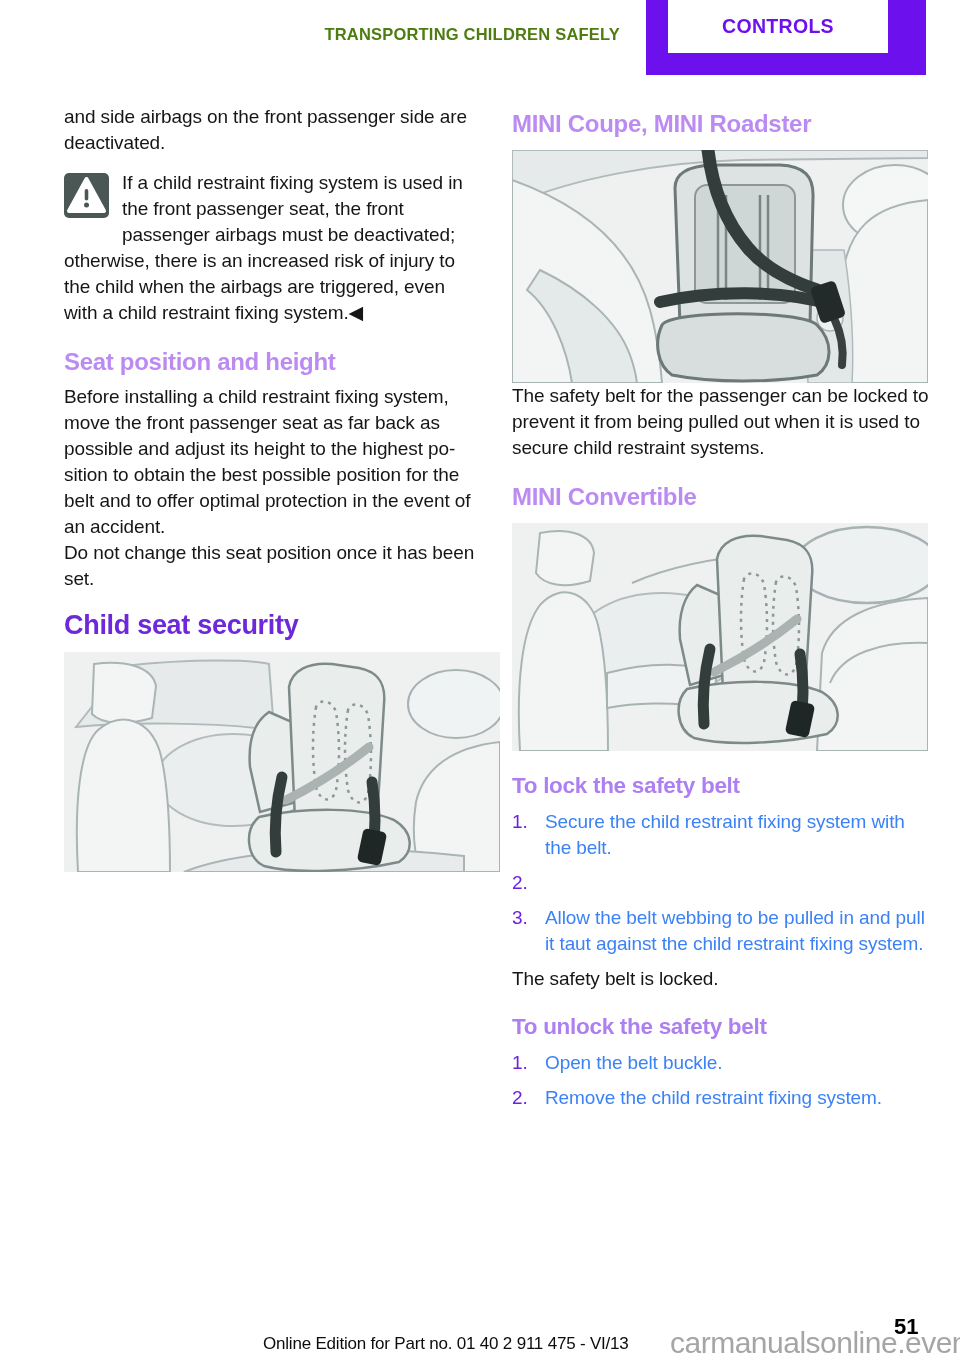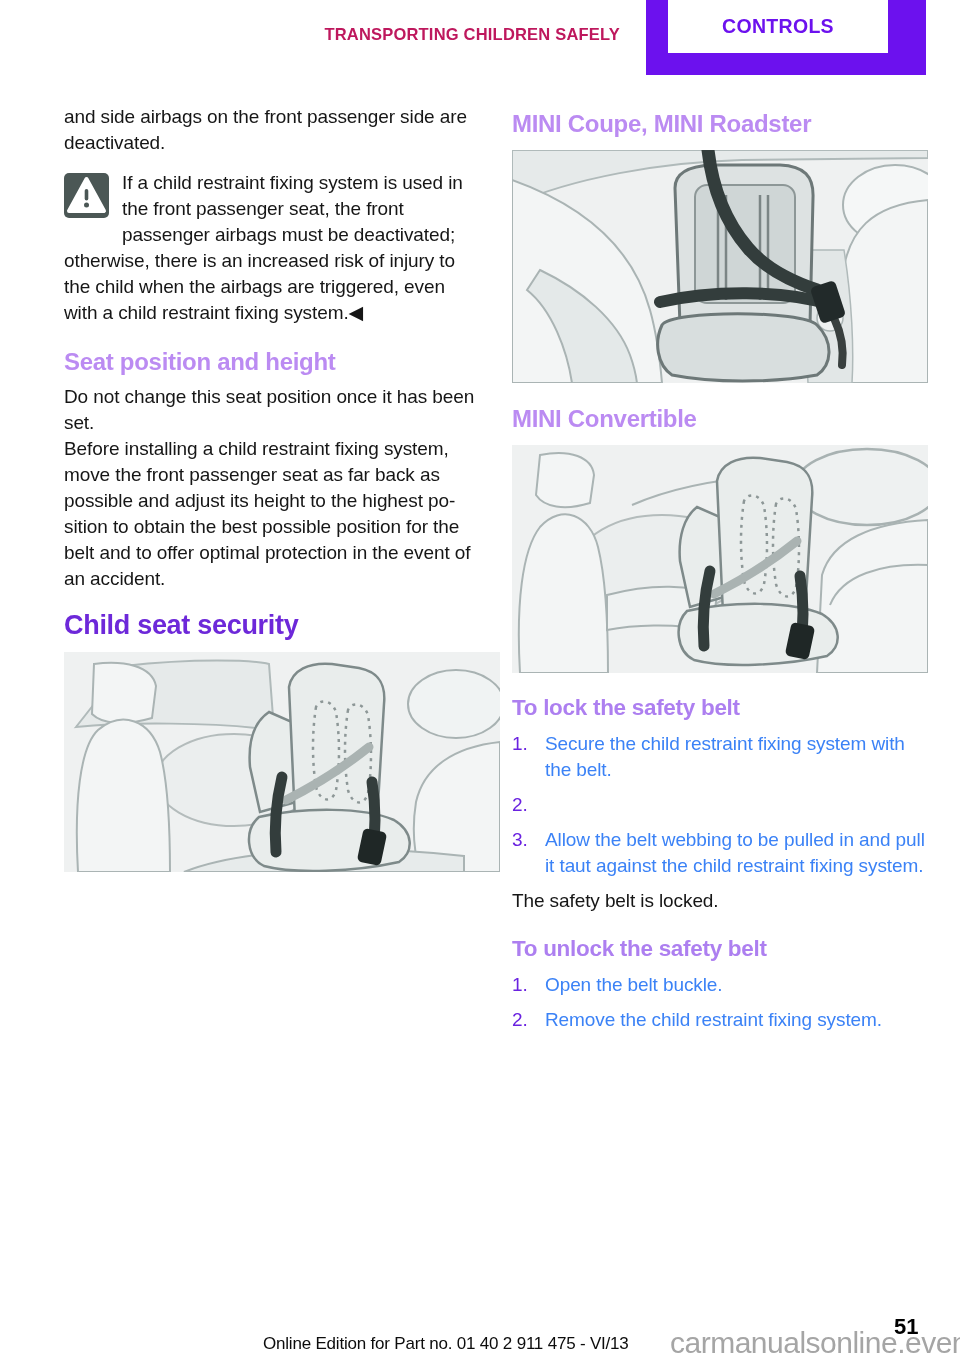--- a/index.html
+++ b/index.html
@@ -1,21 +1,21 @@
 <!DOCTYPE html>
 <html><head>
 <meta charset="utf-8">
 <style>
   html,body{margin:0;padding:0;background:#ffffff;}
   .page{position:relative;width:960px;height:1362px;background:#ffffff;overflow:hidden;
         font-family:"Liberation Sans", sans-serif;color:#161616;}
 
   
   .running-title{position:absolute;top:25px;left:0;width:620px;text-align:right;
-        font-size:16.5px;font-weight:bold;color:#be185d;letter-spacing:.2px;}
+        font-size:16.5px;font-weight:bold;color:#4d7c0f;letter-spacing:.2px;}
   .chapter-tab{position:absolute;top:0;left:646px;width:280px;height:75px;background:#6c11ee;}
   .chapter-tab-inner{position:absolute;top:0;left:22px;width:220px;height:53px;background:#ffffff;
         display:flex;align-items:center;justify-content:center;
         font-size:19.5px;font-weight:bold;color:#6c11ee;letter-spacing:.3px;}
 
   
   .col{position:absolute;}
   .col-left{left:64px;top:104px;width:414px;}
   .col-right{left:512px;top:104px;width:417px;}
 
@@ -72,22 +72,22 @@
         <svg width="45" height="45" viewBox="0 0 45 45">
           <polygon points="22.5,6 40,38 5,38" fill="#ffffff" stroke="#ffffff" stroke-width="4" stroke-linejoin="round"></polygon>
           <rect x="20.7" y="16" width="3.6" height="11.5" rx="1.8" fill="#4b5755"></rect>
           <circle cx="22.5" cy="32" r="2.5" fill="#4b5755"></circle>
         </svg>
       </span>
       <p class="body">If a child restraint fixing system is used in the front passenger seat, the front passenger airbags must be deactivated; otherwise, there is an increased risk of injury to the child when the airbags are triggered, even with a child re­straint fixing system.◀</p>
     </div>
 
     <h3 class="sub">Seat position and height</h3>
+    <p class="body">Before installing a child restraint fixing system, move the front passenger seat as far back as possible and adjust its height to the highest po­sition to obtain the best possible position for the belt and to offer optimal protection in the event of an accident.</p>
     <p class="body mt10">Do not change this seat position once it has been set.</p>
-    <p class="body">Before installing a child restraint fixing system, move the front passenger seat as far back as possible and adjust its height to the highest po­sition to obtain the best possible position for the belt and to offer optimal protection in the event of an accident.</p>
 
     <h2 class="section">Child seat security</h2>
 
     <div class="figure">
       <svg width="436" height="220" viewBox="0 0 436 220">
         <rect width="436" height="220" fill="#eff1f1"></rect>
         <path class="mid" d="M12,75 L60,14 C130,6 190,8 205,12 L210,78 C150,70 60,70 12,75 Z"></path>
         <ellipse cx="170" cy="128" rx="78" ry="46" fill="#ebeeee" stroke="#b4bcbc" stroke-width="2"></ellipse>
         <path class="soft" d="M30,12 C60,8 88,14 92,34 L88,66 C60,74 38,72 28,62 Z"></path>
         <path class="soft" d="M14,220 C10,150 16,95 34,78 C58,58 86,68 96,100 C104,130 106,175 106,220 Z"></path>
@@ -124,20 +124,21 @@
         <rect x="183" y="35" width="100" height="118" rx="12" fill="#cfd6d6" stroke="#8d9797" stroke-width="2"></rect>
         <path d="M206,45 L206,150 M214,45 L214,150 M248,45 L248,150 M256,45 L256,150" stroke="#7b8585" stroke-width="2.5" fill="none"></path>
         <path d="M150,175 C160,160 290,160 305,175 C322,192 320,215 305,225 C260,233 200,233 160,225 C145,215 142,192 150,175 Z" fill="#d8dede" stroke="#6d7878" stroke-width="3"></path>
         <path class="belt" d="M196,0 C200,35 212,70 236,98 C252,117 275,130 305,140" stroke-width="13"></path>
         <path class="belt" d="M148,152 C200,140 270,140 318,154" stroke-width="12"></path>
         <path d="M322,168 C330,185 332,200 330,215" stroke="#39403f" stroke-width="8" fill="none" stroke-linecap="round"></path>
         <rect x="303" y="133" width="26" height="38" rx="5" fill="#222a2a" transform="rotate(-18 316 152)"></rect>
       </svg>
     </div>
 
+    <p class="body mt12">The safety belt for the passenger can be locked to prevent it from being pulled out when it is used to secure child restraint systems.</p>
 
     <h3 class="sub">MINI Convertible</h3>
 
     <div class="figure">
       <svg width="416" height="228" viewBox="0 0 416 228">
         <rect width="416" height="228" fill="#eff1f1"></rect>
         <path class="ln" d="M120,60 C200,25 330,22 416,40"></path>
         <ellipse cx="355" cy="42" rx="72" ry="38" fill="#eef1f1" stroke="#a8b2b2" stroke-width="2.5"></ellipse>
         <path class="soft" d="M416,75 C360,78 320,95 310,130 L305,228 L416,228 Z"></path>
         <path class="ln" d="M416,120 C370,118 330,130 318,160"></path>

